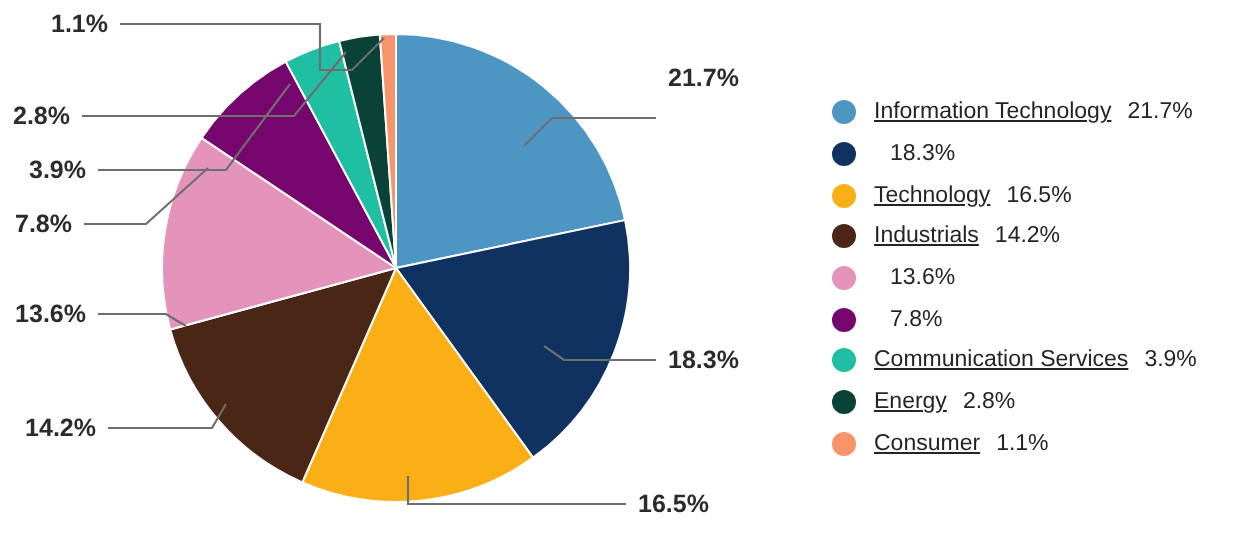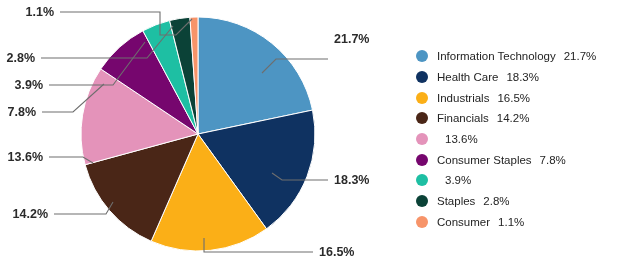--- a/index.html
+++ b/index.html
@@ -62,20 +62,21 @@
     width: 12px;
     height: 12px;
     border-radius: 50%;
     flex: 0 0 auto;
     margin-right: 9px;
   }
   .legend-name {
     font-size: 11.5px;
     color: #242424;
     white-space: nowrap;
+    text-decoration: underline;
   }
   .legend-value {
     font-size: 11.5px;
     color: #242424;
     white-space: nowrap;
     margin-left: 8px;
   }
 </style>
 </head>
 <body>
@@ -119,49 +120,48 @@
   </svg>
 
   <div id="legend">
       <div class="legend-row">
         <span class="legend-swatch" style="background: rgb(77, 149, 195);"></span>
         <span class="legend-name">Information Technology</span>
         <span class="legend-value">21.7%</span>
       </div>
       <div class="legend-row">
         <span class="legend-swatch" style="background: rgb(15, 50, 97);"></span>
-        <span class="legend-name">Health Care</span>
         <span class="legend-value">18.3%</span>
       </div>
       <div class="legend-row">
         <span class="legend-swatch" style="background: rgb(251, 175, 23);"></span>
-        <span class="legend-name">Industrials</span>
+        <span class="legend-name">Technology</span>
         <span class="legend-value">16.5%</span>
       </div>
       <div class="legend-row">
         <span class="legend-swatch" style="background: rgb(74, 38, 23);"></span>
-        <span class="legend-name">Financials</span>
+        <span class="legend-name">Industrials</span>
         <span class="legend-value">14.2%</span>
       </div>
       <div class="legend-row">
         <span class="legend-swatch" style="background: rgb(228, 147, 186);"></span>
         <span class="legend-value">13.6%</span>
       </div>
       <div class="legend-row">
         <span class="legend-swatch" style="background: rgb(118, 6, 110);"></span>
-        <span class="legend-name">Consumer Staples</span>
         <span class="legend-value">7.8%</span>
       </div>
       <div class="legend-row">
         <span class="legend-swatch" style="background: rgb(30, 191, 163);"></span>
+        <span class="legend-name">Communication Services</span>
         <span class="legend-value">3.9%</span>
       </div>
       <div class="legend-row">
         <span class="legend-swatch" style="background: rgb(11, 66, 55);"></span>
-        <span class="legend-name">Staples</span>
+        <span class="legend-name">Energy</span>
         <span class="legend-value">2.8%</span>
       </div>
       <div class="legend-row">
         <span class="legend-swatch" style="background: rgb(247, 148, 105);"></span>
         <span class="legend-name">Consumer</span>
         <span class="legend-value">1.1%</span>
       </div>
     </div>
 
 </div>

